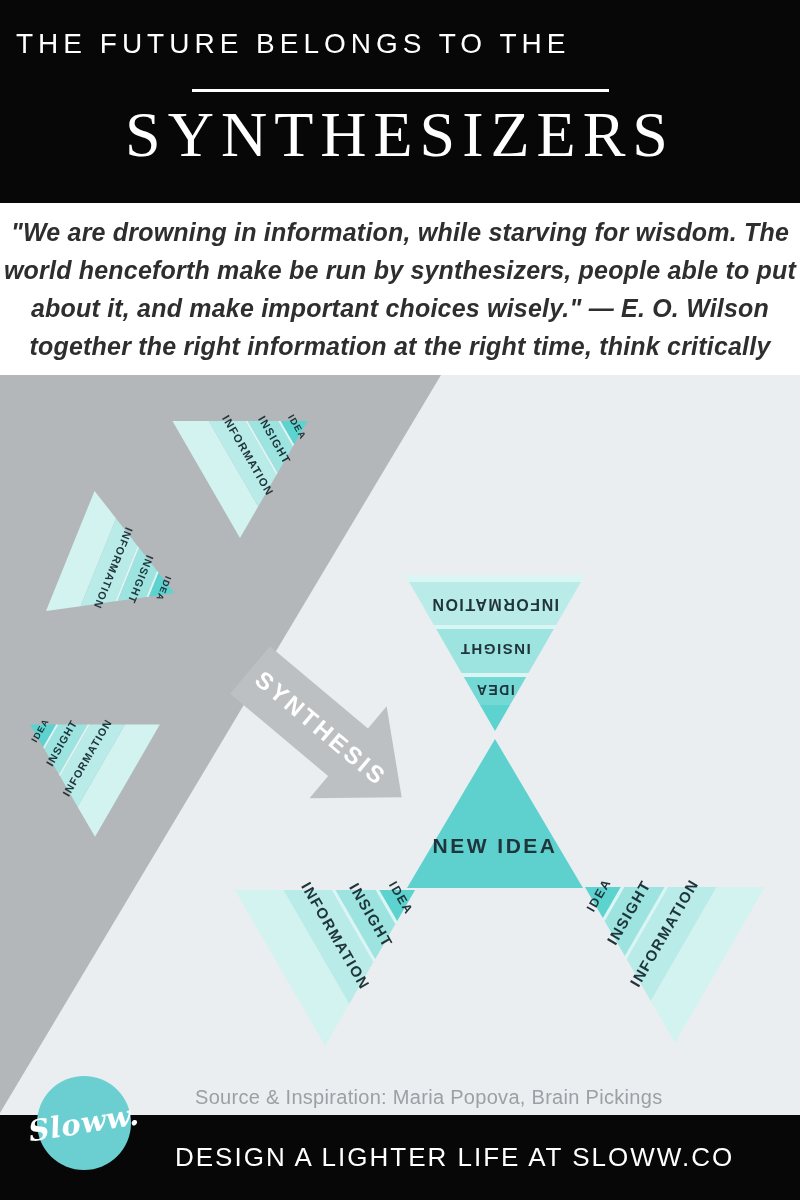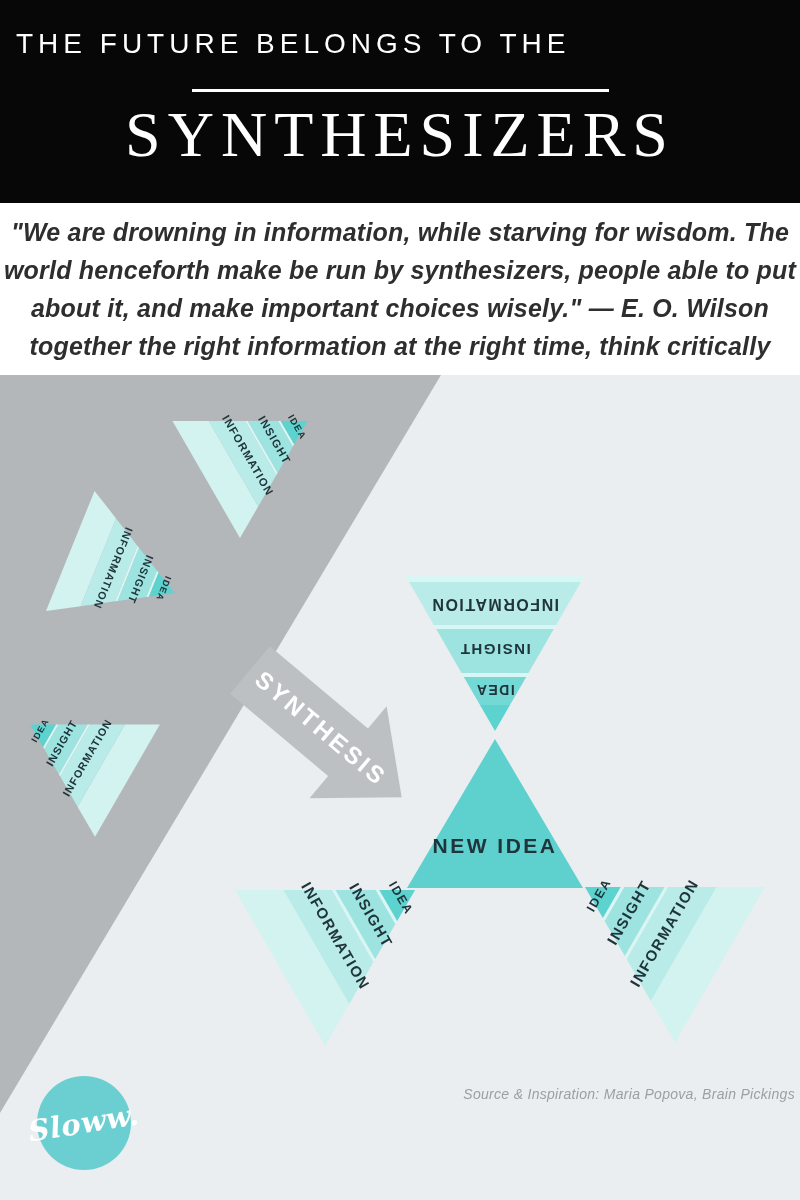--- a/index.html
+++ b/index.html
@@ -47,22 +47,22 @@
   .synthesis-label{
     fill:#fff;font-family:"Liberation Sans",sans-serif;font-weight:700;
     font-size:24px;letter-spacing:3px;text-anchor:middle;dominant-baseline:middle;
   }
   .newidea-label{
     fill:var(--label-dark);font-family:"Liberation Sans",sans-serif;font-weight:700;
     font-size:21px;letter-spacing:2.5px;text-anchor:middle;dominant-baseline:middle;
   }
   
   .source{
-    position:absolute;right:5px;top:1086px;width:600px;text-align:right;
-    color:var(--source-gray);font-style:italic;font-size:14px;letter-spacing:0.3px;
+    position:absolute;right:5px;top:1086px;width:600px;
+    color:var(--source-gray);font-size:20px;letter-spacing:0.3px;
   }
   .footer{position:absolute;left:0;top:1115px;width:800px;height:85px;background:var(--black);}
   .tagline{
     position:absolute;left:175px;top:0;height:85px;line-height:85px;
     color:#fff;font-size:26px;letter-spacing:2px;white-space:nowrap;
   }
   .logo{
     position:absolute;left:37px;top:1076px;width:94px;height:94px;border-radius:50%;
     background:var(--teal-logo);z-index:5;
     display:flex;align-items:center;justify-content:center;
@@ -134,18 +134,21 @@
 
     <polygon class="newidea" points="495,364 583,513 407,513"></polygon>
     <text class="newidea-label" x="495" y="472">NEW IDEA</text>
 
     <use href="#pyrSat" transform="translate(325,567) rotate(60)"></use>
     <use href="#pyrSat" transform="translate(675,564) rotate(-60)"></use>
   </svg>
 
   <div class="source">Source &amp; Inspiration: Maria Popova, Brain Pickings</div>
 
+  <div class="footer">
+    <div class="tagline">DESIGN A LIGHTER LIFE AT SLOWW.CO</div>
+  </div>
 
   <div class="logo">
     <span class="logo-text">Sloww.</span>
   </div>
 
 </div>
 
 </body></html>

